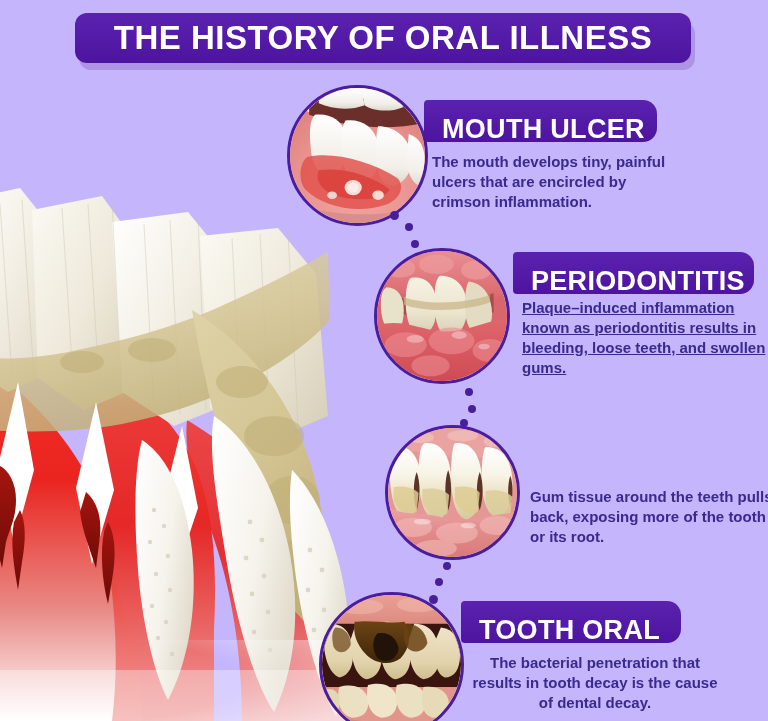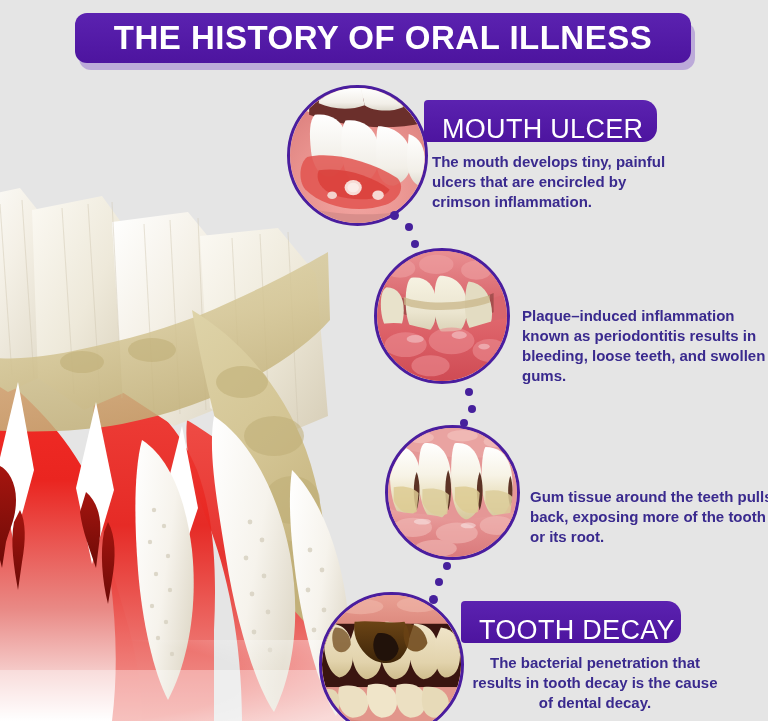--- a/index.html
+++ b/index.html
@@ -10,21 +10,21 @@
     width: 768px; height: 721px;
     position: relative;
     overflow: hidden;
     font-family: "Liberation Sans", sans-serif;
     background: #ffffff;
   }
   #canvas {
     position: absolute;
     inset: 0;
     width: 768px; height: 721px;
-    background: #e5e5e5;
+    background: #c4b5fd;
   }
 
   
   .title-shadow {
     position: absolute;
     left: 79px; top: 22px;
     width: 616px; height: 48px;
     background: #9a7ad0;
     border-radius: 12px;
     opacity: .55;
@@ -55,21 +55,21 @@
     background: linear-gradient(180deg,#5b22b0 0%,#4d149f 100%);
     border-radius: 4px 14px 14px 4px;
     display: flex;
     align-items: center;
     padding: 0 16px 0 18px;
     box-sizing: border-box;
   }
   .sec-banner .lbl {
     color: #ffffff;
     font-size: 27px;
-    font-weight: normal;
+    font-weight: bold;
     letter-spacing: .3px;
     white-space: nowrap;
     line-height: 1;
     margin-top: 16px;
   }
 
   
   .sec-body {
     position: absolute;
     color: #3a2a8e;
@@ -350,21 +350,24 @@
         <ellipse cx="56" cy="120" rx="20" ry="11"></ellipse>
       </g>
       <g fill="#ffffff" opacity=".35">
         <ellipse cx="40" cy="92" rx="9" ry="4"></ellipse>
         <ellipse cx="86" cy="88" rx="8" ry="4"></ellipse>
         <ellipse cx="112" cy="100" rx="6" ry="3"></ellipse>
       </g>
     </svg>
   </div>
 
-  <div class="sec-body" style="left:522px; top:306px; width:246px;">Plaque–induced inflammation
+  <div class="sec-banner" style="left:513px; top:252px; width:241px;">
+    <span class="lbl">PERIODONTITIS</span>
+  </div>
+  <div class="sec-body" style="left:522px; top:298px; width:246px;text-decoration:underline;">Plaque–induced inflammation
 known as periodontitis results in
 bleeding, loose teeth, and swollen
 gums.</div>
 
   <div class="dot" style="left:465px; top:388px; width:8px; height:8px;"></div>
   <div class="dot" style="left:468px; top:405px; width:8px; height:8px;"></div>
   <div class="dot" style="left:460px; top:419px; width:8px; height:8px;"></div>
 
   <div class="photo-circle" style="left:385px; top:425px; width:135px; height:135px;">
     <svg class="inner" viewBox="0 0 135 135" xmlns="http://www.w3.org/2000/svg">
@@ -470,19 +473,19 @@
       <path d="M78 94 C92 90 104 94 108 106 C110 120 104 128 92 128 C80 126 74 110 78 94 Z" fill="#ece0c2"></path>
       <path d="M106 96 C120 94 130 100 132 110 C134 122 128 128 116 128 C104 126 102 110 106 96 Z" fill="#e7dab8"></path>
       <path d="M0 100 C8 96 16 98 18 108 C20 120 14 128 4 128 L0 128 Z" fill="#e4d7b4"></path>
 
       <path d="M0 122 C36 136 108 138 145 124 L145 145 H0 Z" fill="#d9837a"></path>
       <path d="M12 128 C48 140 100 140 134 128 C104 136 44 136 12 128 Z" fill="#c96d66" opacity=".6"></path>
     </svg>
   </div>
 
   <div class="sec-banner" style="left:461px; top:601px; width:220px;">
-    <span class="lbl">TOOTH DECAY</span>
+    <span class="lbl">TOOTH ORAL</span>
   </div>
   <div class="sec-body" style="left:470px; top:653px; width:250px;text-align:center;">The bacterial penetration that
 results in tooth decay is the cause
 of dental decay.</div>
 
 </div>
 
 </body></html>

